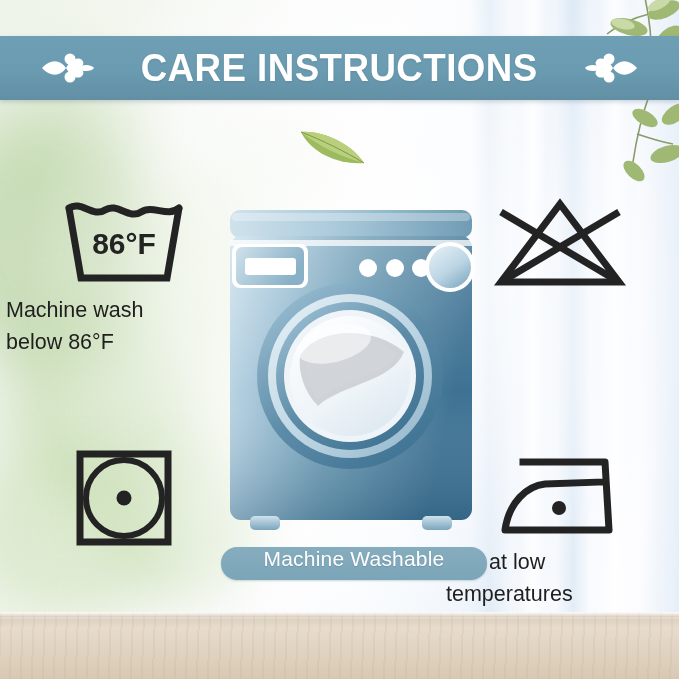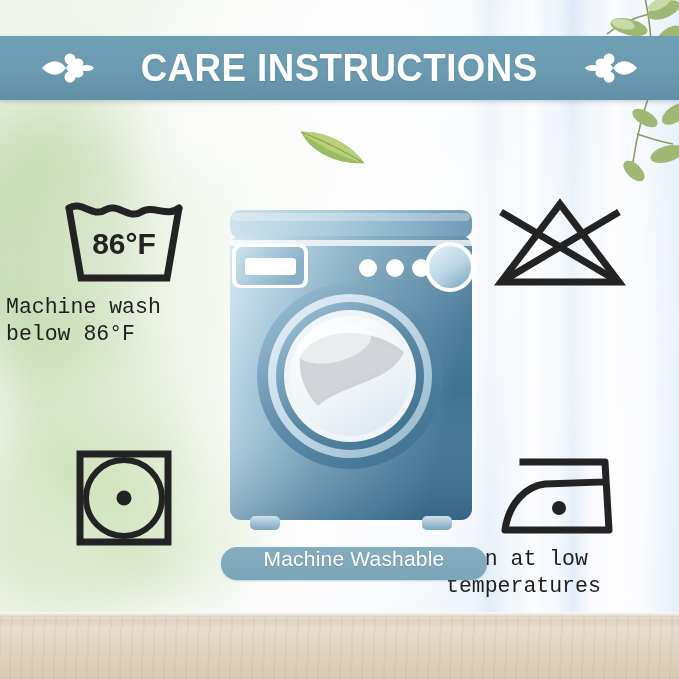--- a/index.html
+++ b/index.html
@@ -97,25 +97,24 @@
   }
   .orn{ width:56px; height:44px; flex:0 0 auto; }
   .orn-l{ margin-right:14px; }
   .orn-r{ margin-left:14px; }
 
   
   .cell{ position:absolute; text-align:left; }
   .cell .sym{ display:block; margin:0 auto; }
   .cell .cap{
     font-size:21.5px;
-    line-height:27px;
+    line-height:32px;
     color:#1e1e1e;
     white-space:pre-line;
     margin-top:6px;
-    font-family:Liberation Mono, monospace;
   }
   #cell-wash  { left:6px;   top:196px; width:236px; }
   #cell-bleach{ left:444px; top:196px; width:232px; }
   #cell-dry   { left:6px;   top:448px; width:236px; }
   #cell-iron  { left:446px; top:452px; width:230px; }
 
   
   .washer{ position:absolute; left:222px; top:206px; width:258px; height:332px; }
 
   

